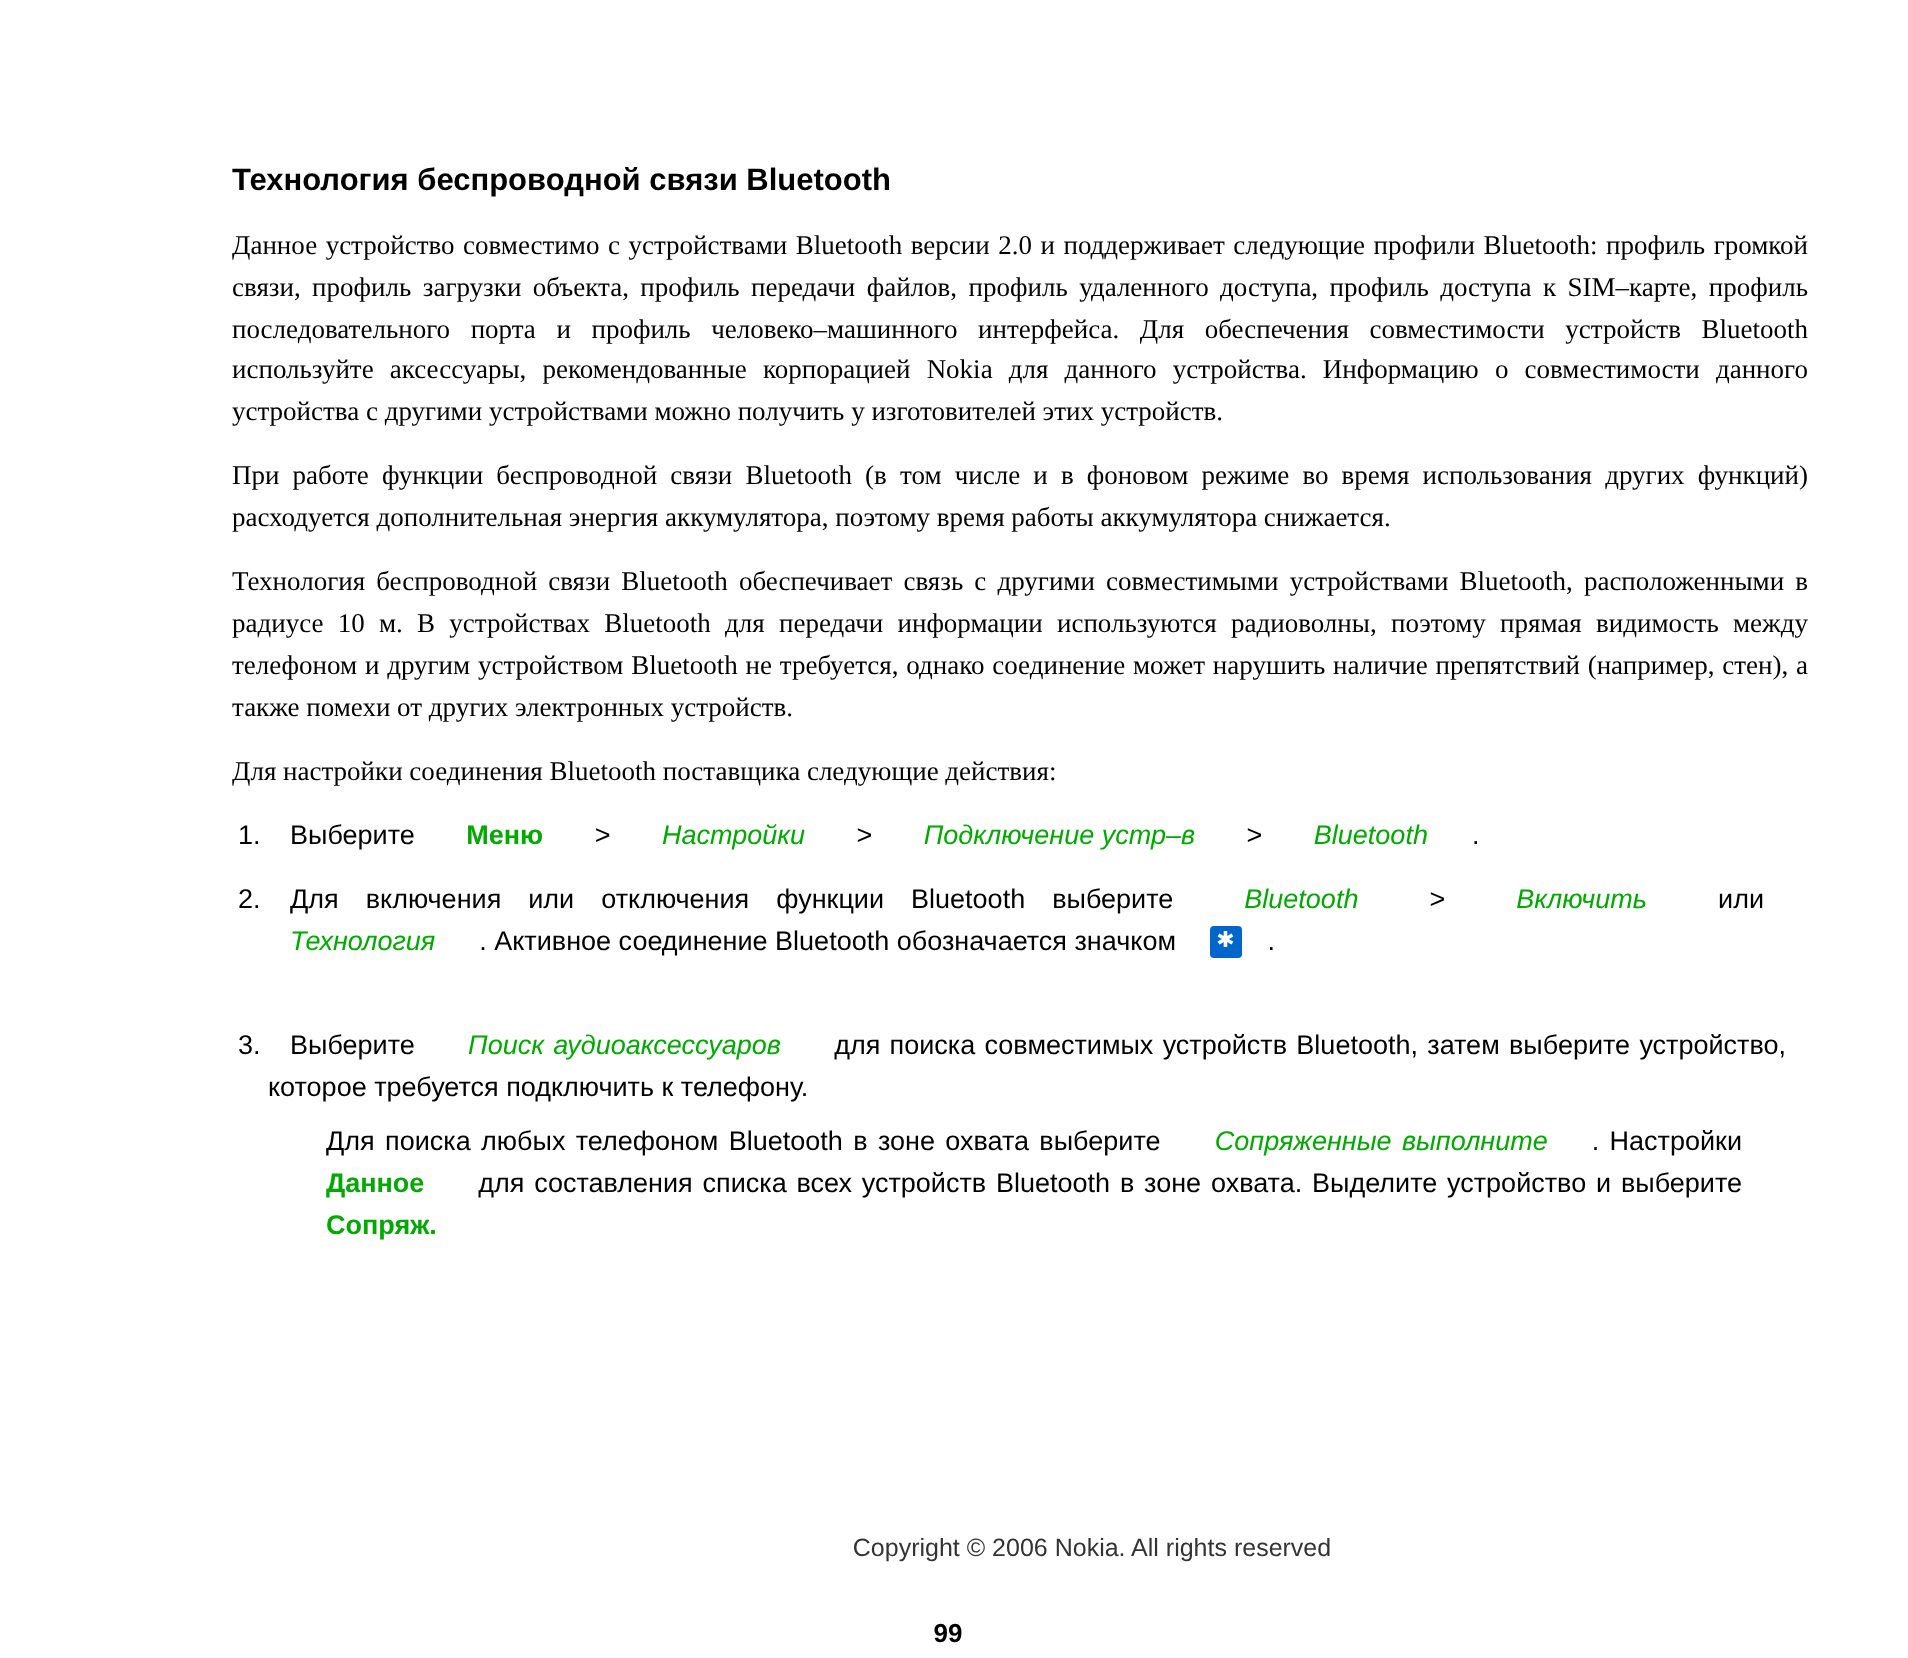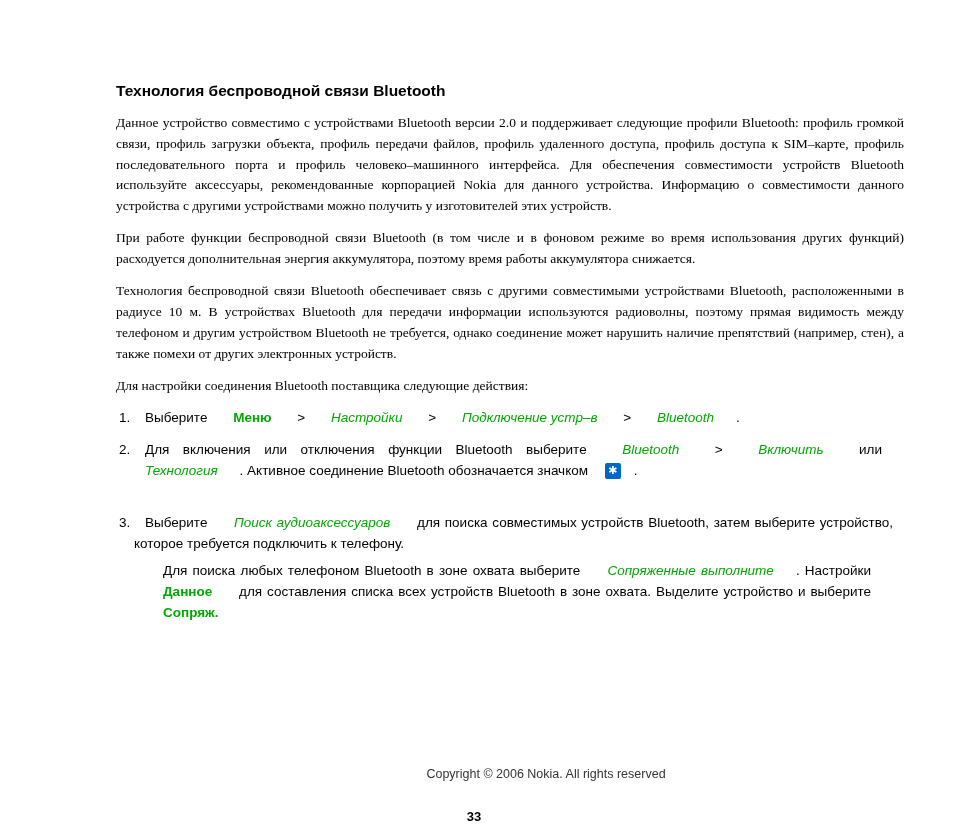--- a/index.html
+++ b/index.html
@@ -147,16 +147,16 @@
     <li>
       <span>Выберите </span><span class="green-link">Поиск аудиоаксессуаров</span><span> для поиска совместимых устройств Bluetooth, затем выберите устройство, которое требуется подключить к телефону.</span>
       <div class="sub-para">
         <span>Для поиска любых телефоном Bluetooth в зоне охвата выберите </span><span class="green-link">Сопряженные выполните</span><span>. Настройки </span><span class="green-bold">Данное</span><span> для составления списка всех устройств Bluetooth в зоне охвата. Выделите устройство и выберите </span><span class="green-bold">Сопряж.</span>
       </div>
     </li>
   </ol>
 
   <div class="footer">
     <span class="footer-copyright">Copyright © 2006 Nokia. All rights reserved</span>
-    <span class="footer-page">33</span>
+    <span class="footer-page">99</span>
   </div>
 
 </div>
 
 </body></html>

